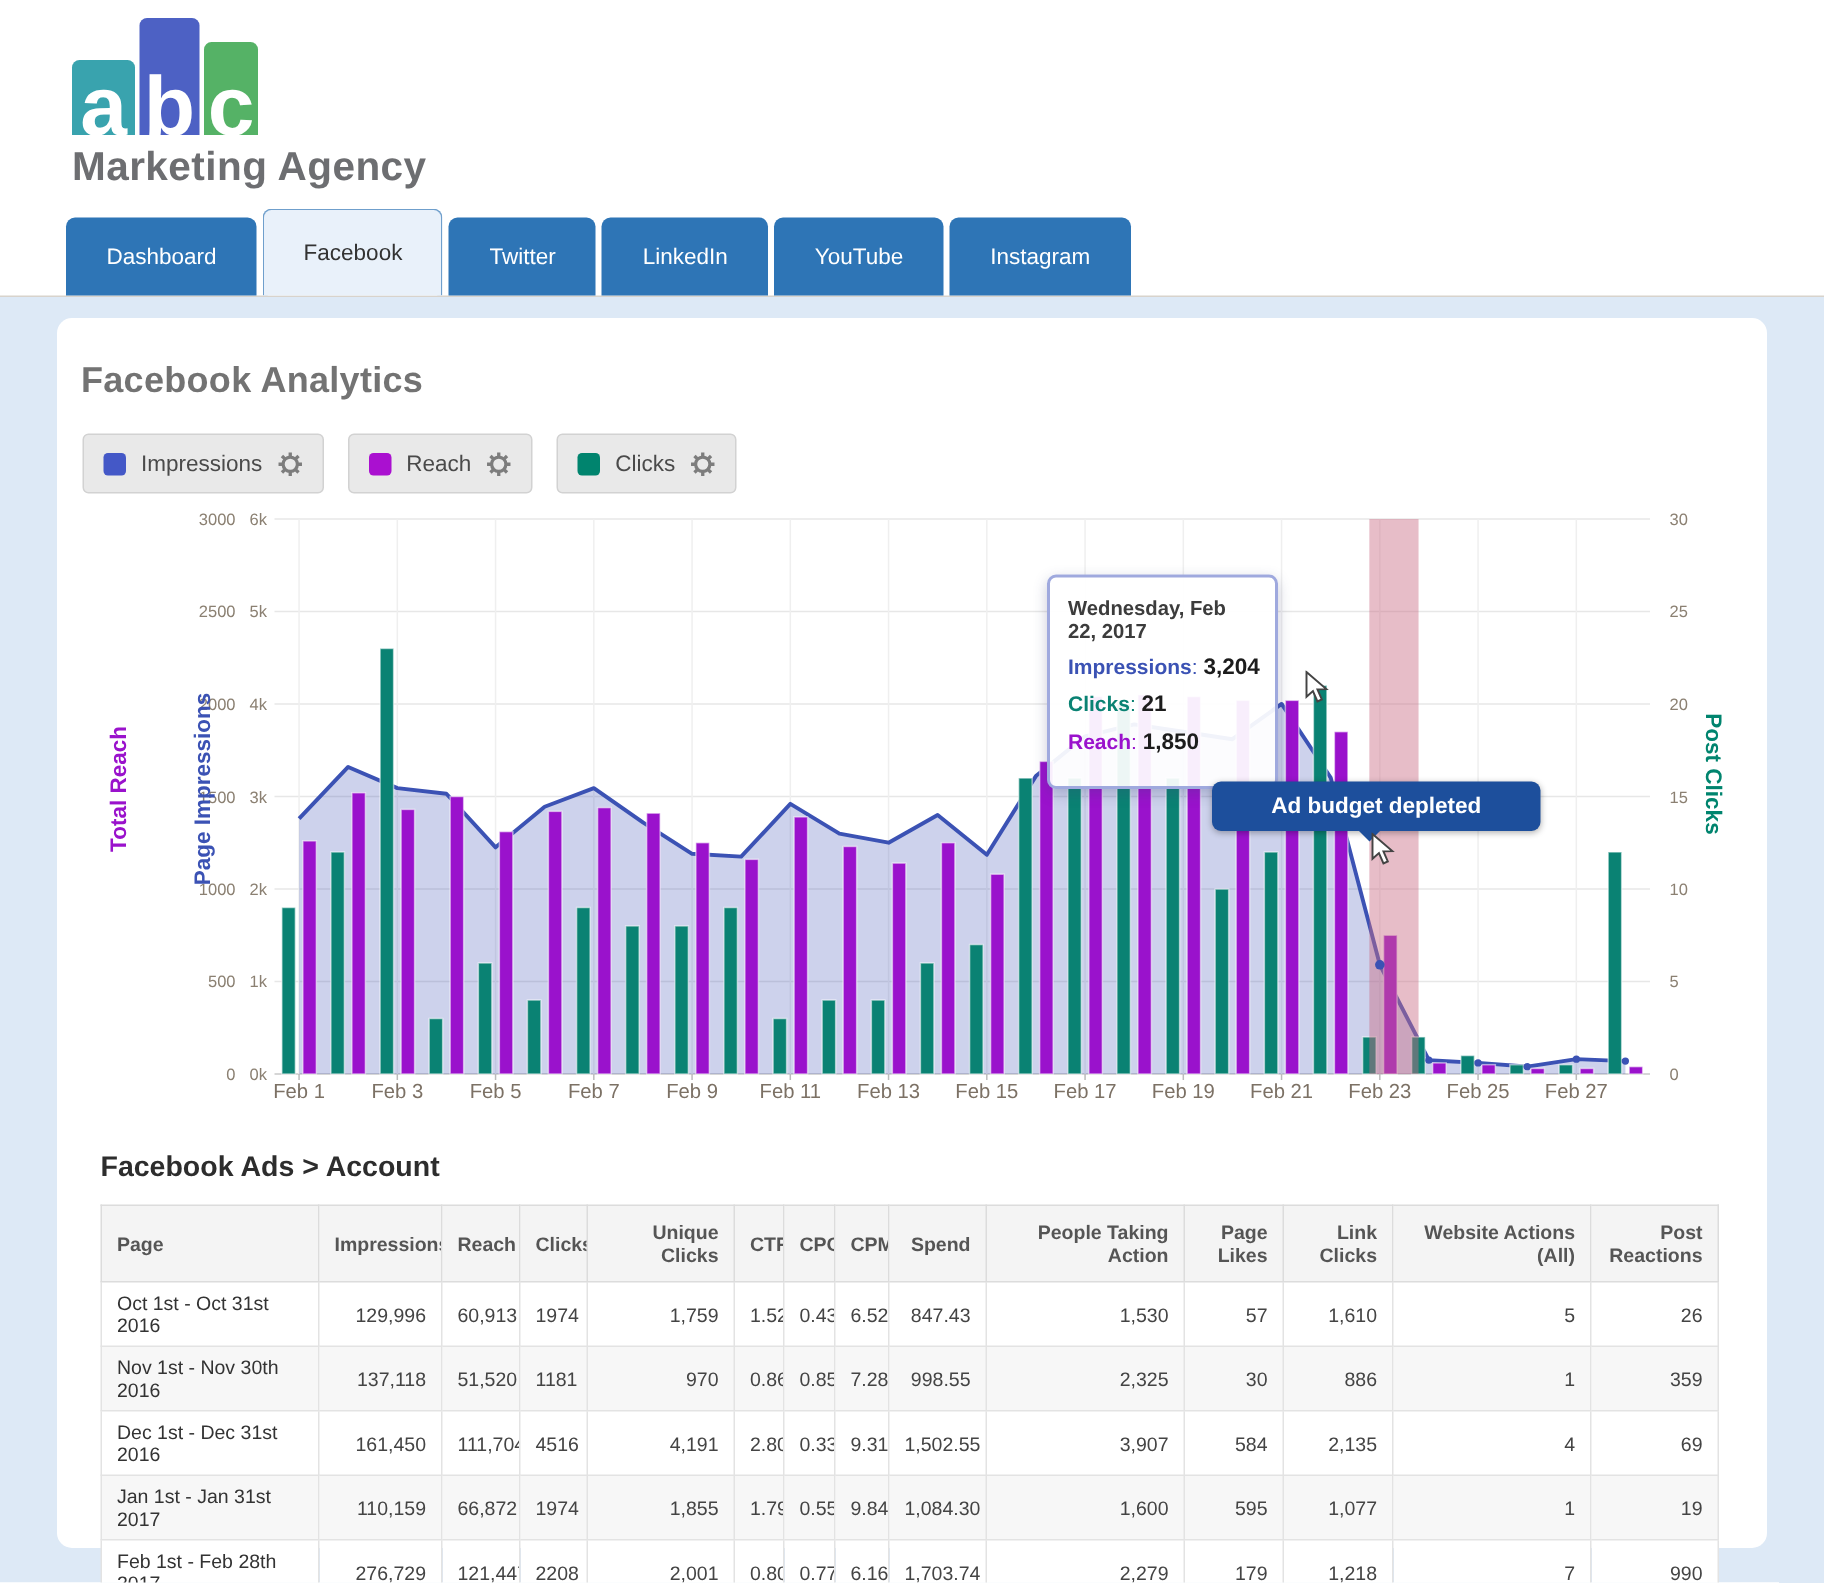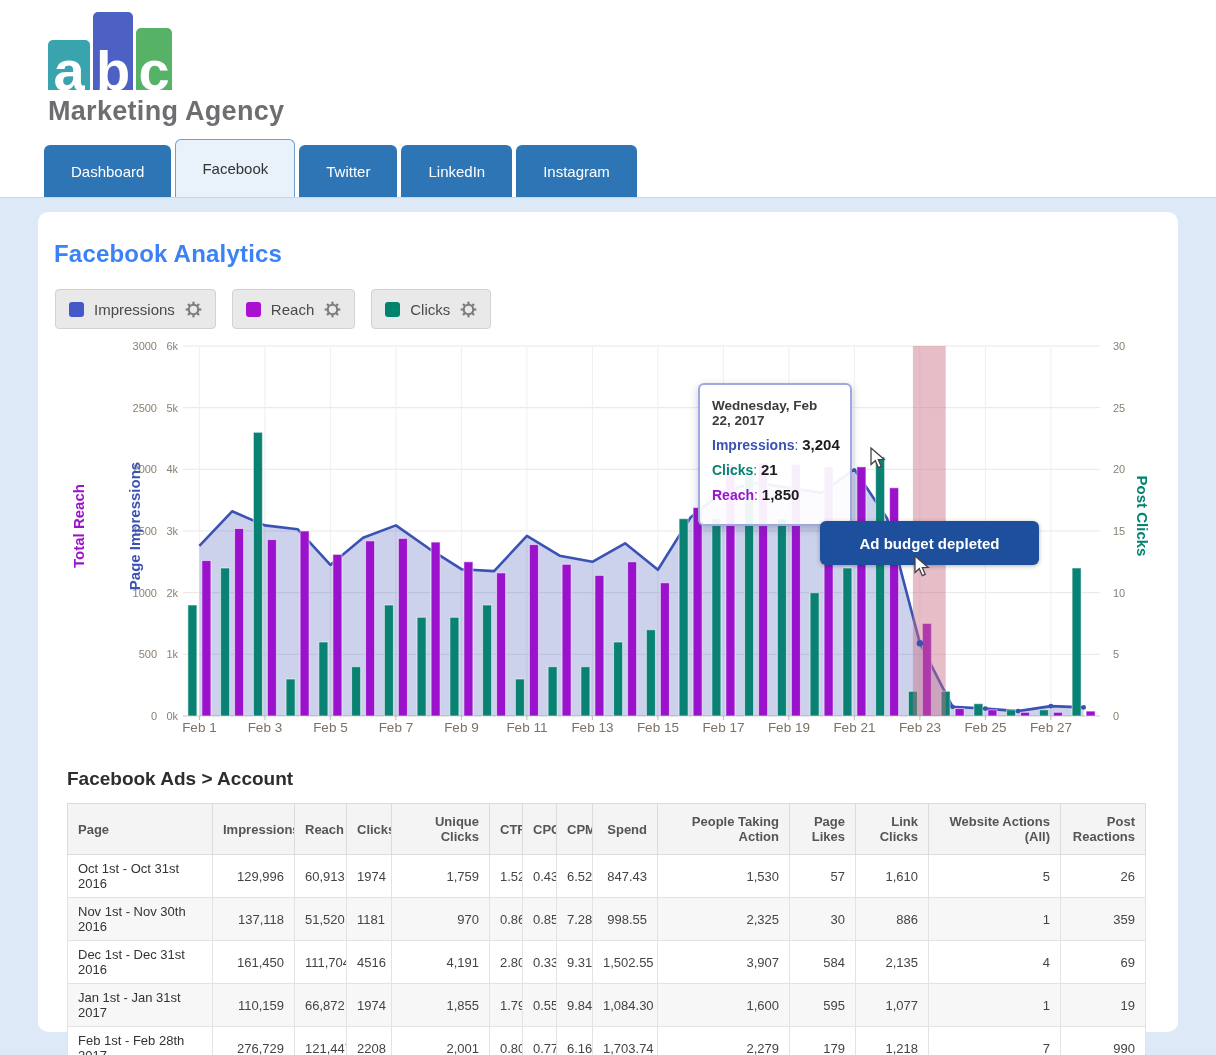--- a/index.html
+++ b/index.html
@@ -22,41 +22,41 @@
   
   .tabs { position:absolute; left:44px; bottom:0; display:flex; gap:4px; align-items:flex-end; }
   .tab { background:#2e75b6; color:#fff; font-size:15px; height:52px; padding:16px 27px;
          display:flex; align-items:center; border-radius:6px 6px 0 0; cursor:pointer; }
   .tab.active { background:#e9f1fa; color:#333; height:58px; padding:16px 26px;
                 border:1px solid #6f9fcc; border-bottom:none; }
   
   .blue-wrap { background:#dde9f6; height:857px; padding:14px 38px 0; }
   .panel { background:#fff; border-radius:10px; width:1140px; height:820px;
            padding:28px 0 0 16px; position:relative; }
-  .panel h1 { margin:0; font-size:24px; color:#3b82f6; letter-spacing:0.2px; }
+  .panel h1 { margin:0; font-size:24px; color:#737373; letter-spacing:0.2px; }
   
   .legend-row { display:flex; gap:16px; margin:21px 0 0 1px; }
   .legend-btn { display:flex; align-items:center; gap:10px; background:#e9e9e9;
                 border:1px solid #d2d2d2; border-radius:4px; padding:0 13px; height:40px;
                 font-size:15px; color:#4a4a4a; cursor:pointer; }
   .swatch { width:15px; height:15px; border-radius:3px; }
   
   .chart-wrap { position:relative; width:1100px; height:400px; margin:12px 0 0 6px; }
   .chart-wrap svg { position:absolute; left:0; top:0; }
   .tooltip { position:absolute; left:638px; top:42px; width:154px;
              background:rgba(255,255,255,0.93); border:2px solid #9fa9de; border-radius:6px;
              box-shadow:0 3px 9px rgba(60,70,120,0.28); padding:13px 12px; font-size:14px; z-index:4; }
   .tooltip-title { font-weight:bold; color:#3c3c3c; font-size:13.5px; margin-bottom:5px; }
   .tt-row { margin:8px 0; white-space:nowrap; }
   .tt-label { font-weight:bold; }
   .tt-value { font-weight:bold; color:#1c1c1c; font-size:15px; }
-  .badge { position:absolute; left:748px; top:180px; width:219px; height:44px;
+  .badge { position:absolute; left:748px; top:180px; width:219px; height:33px;
            background:#1d4f9c; border-radius:6px; color:#fff; font-size:15px; font-weight:bold;
            display:flex; align-items:center; justify-content:center;
-           box-shadow:0 1px 4px rgba(0,0,0,0.3); z-index:5;margin-left:12px; }
+           box-shadow:0 1px 4px rgba(0,0,0,0.3); z-index:5; }
   .badge::after { content:""; position:absolute; left:98px; top:33px;
                   border:7px solid transparent; border-top-color:#1d4f9c; }
   .cursor { position:absolute; z-index:6; }
   .cursor-1 { left:810px; top:106px; }
   .cursor-2 { left:854px; top:214px; }
   
   .table-title { margin:27px 0 12px 13px; font-size:19px; font-weight:bold; color:#2d2d2d; }
   table { margin:13px 0 0 13px; border-collapse:collapse; width:1078px;
           font-size:13px; color:#444; table-layout:fixed; }
   th { background:#f4f4f4; font-weight:bold; color:#555; text-align:right;
@@ -82,20 +82,21 @@
           <span class="logo-letter">c</span>
         </div>
     </div>
     <div class="logo-sub">Marketing Agency</div>
   </div>
   <div class="tabs" id="tabs">
       <div class="tab">Dashboard</div>
       <div class="tab active">Facebook</div>
       <div class="tab">Twitter</div>
       <div class="tab">LinkedIn</div>
+      <div class="tab">YouTube</div>
       <div class="tab">Instagram</div>
     </div>
 </div>
 
 <div class="blue-wrap">
   <div class="panel">
     <h1>Facebook Analytics</h1>
 
     <div class="legend-row" id="legend">
         <div class="legend-btn">

